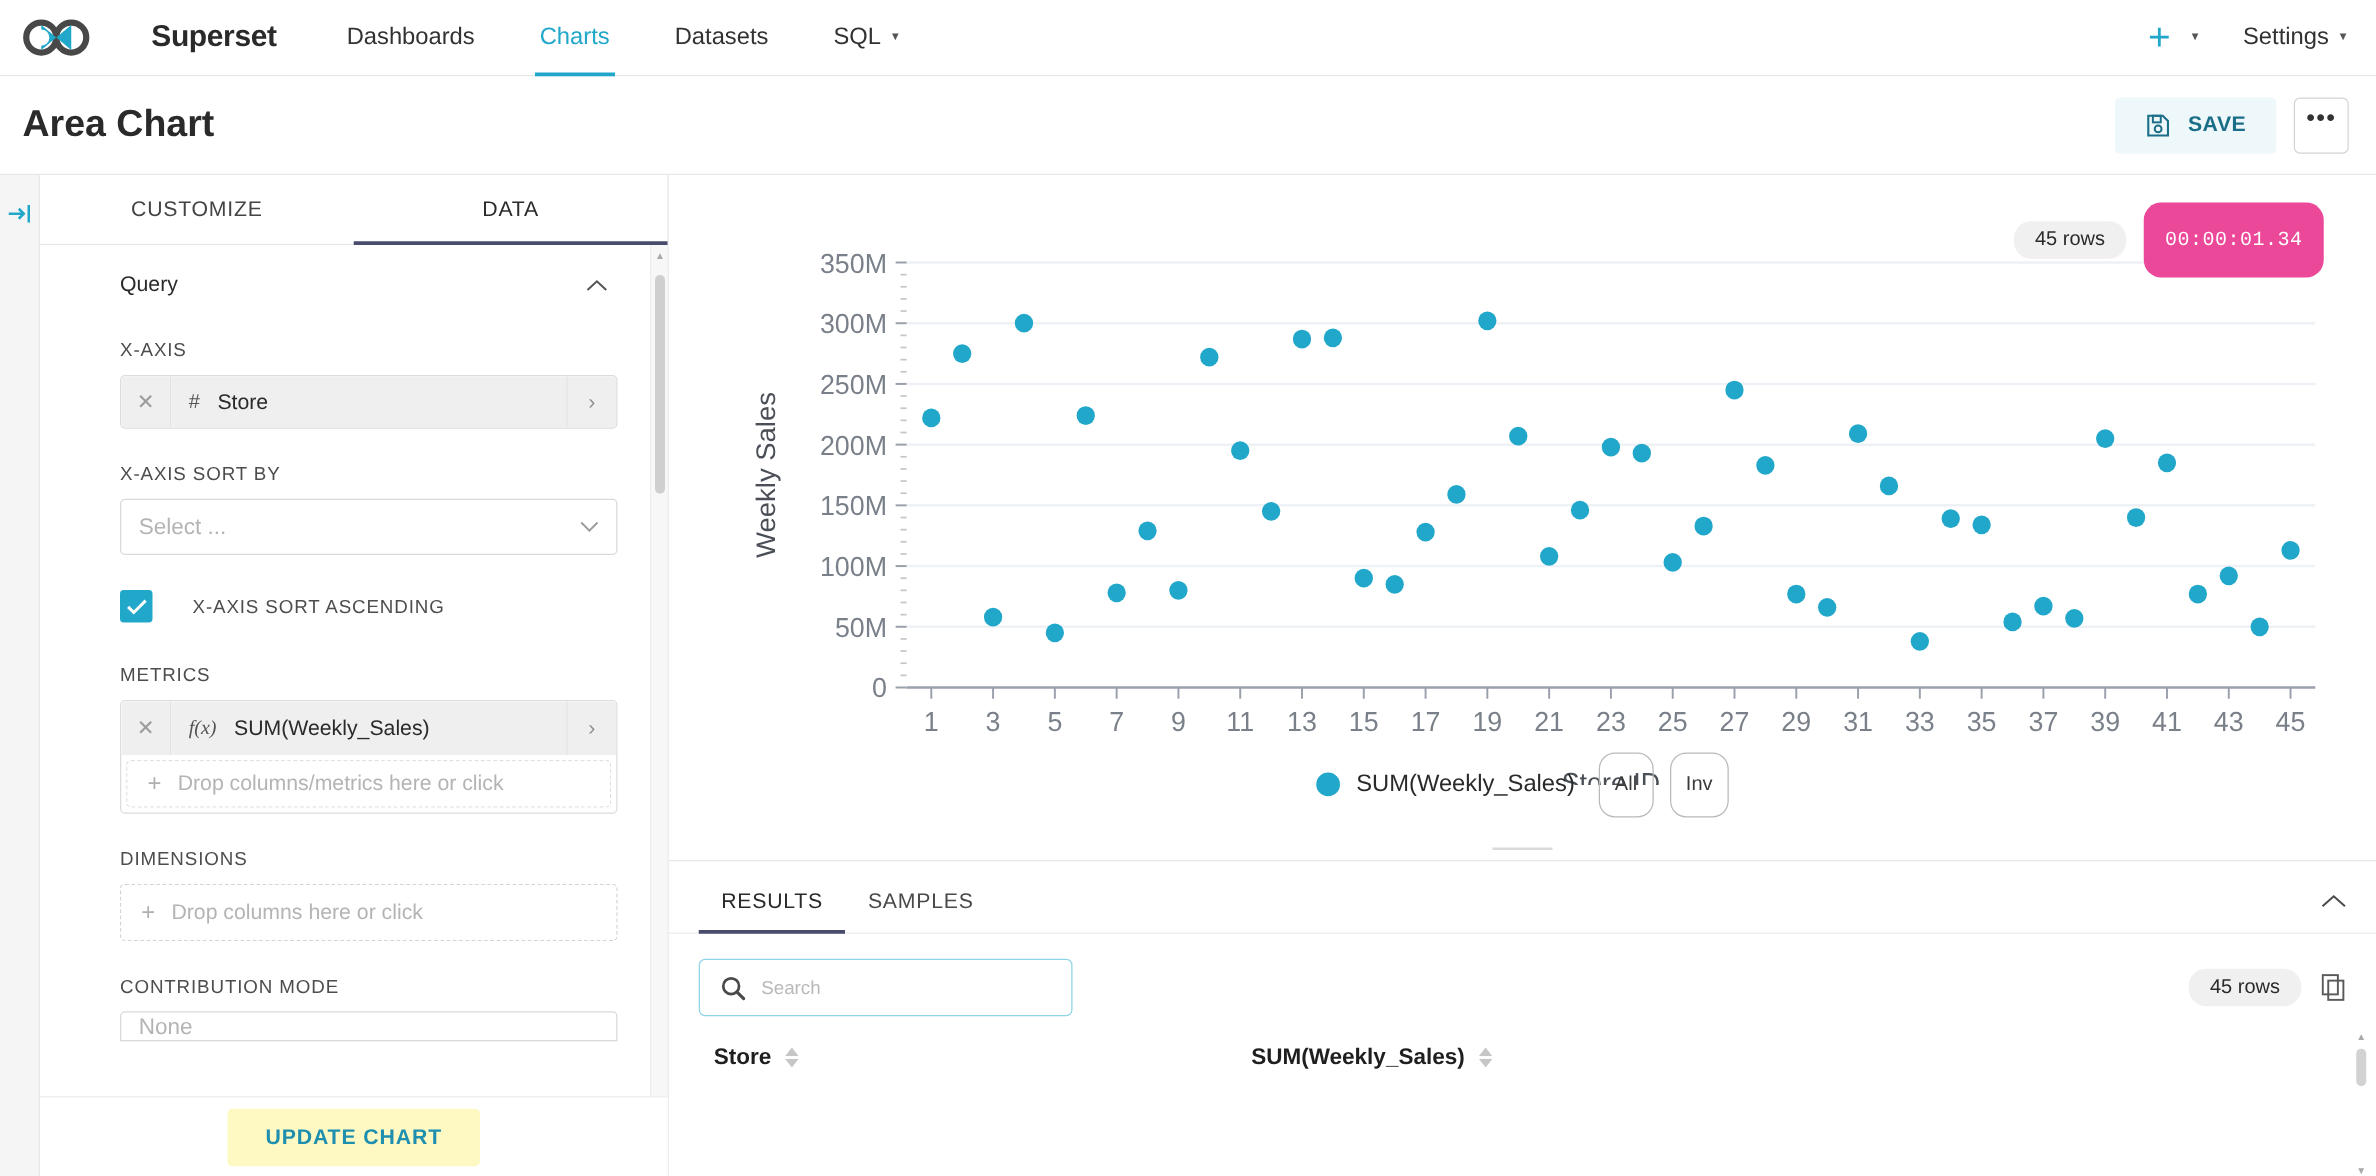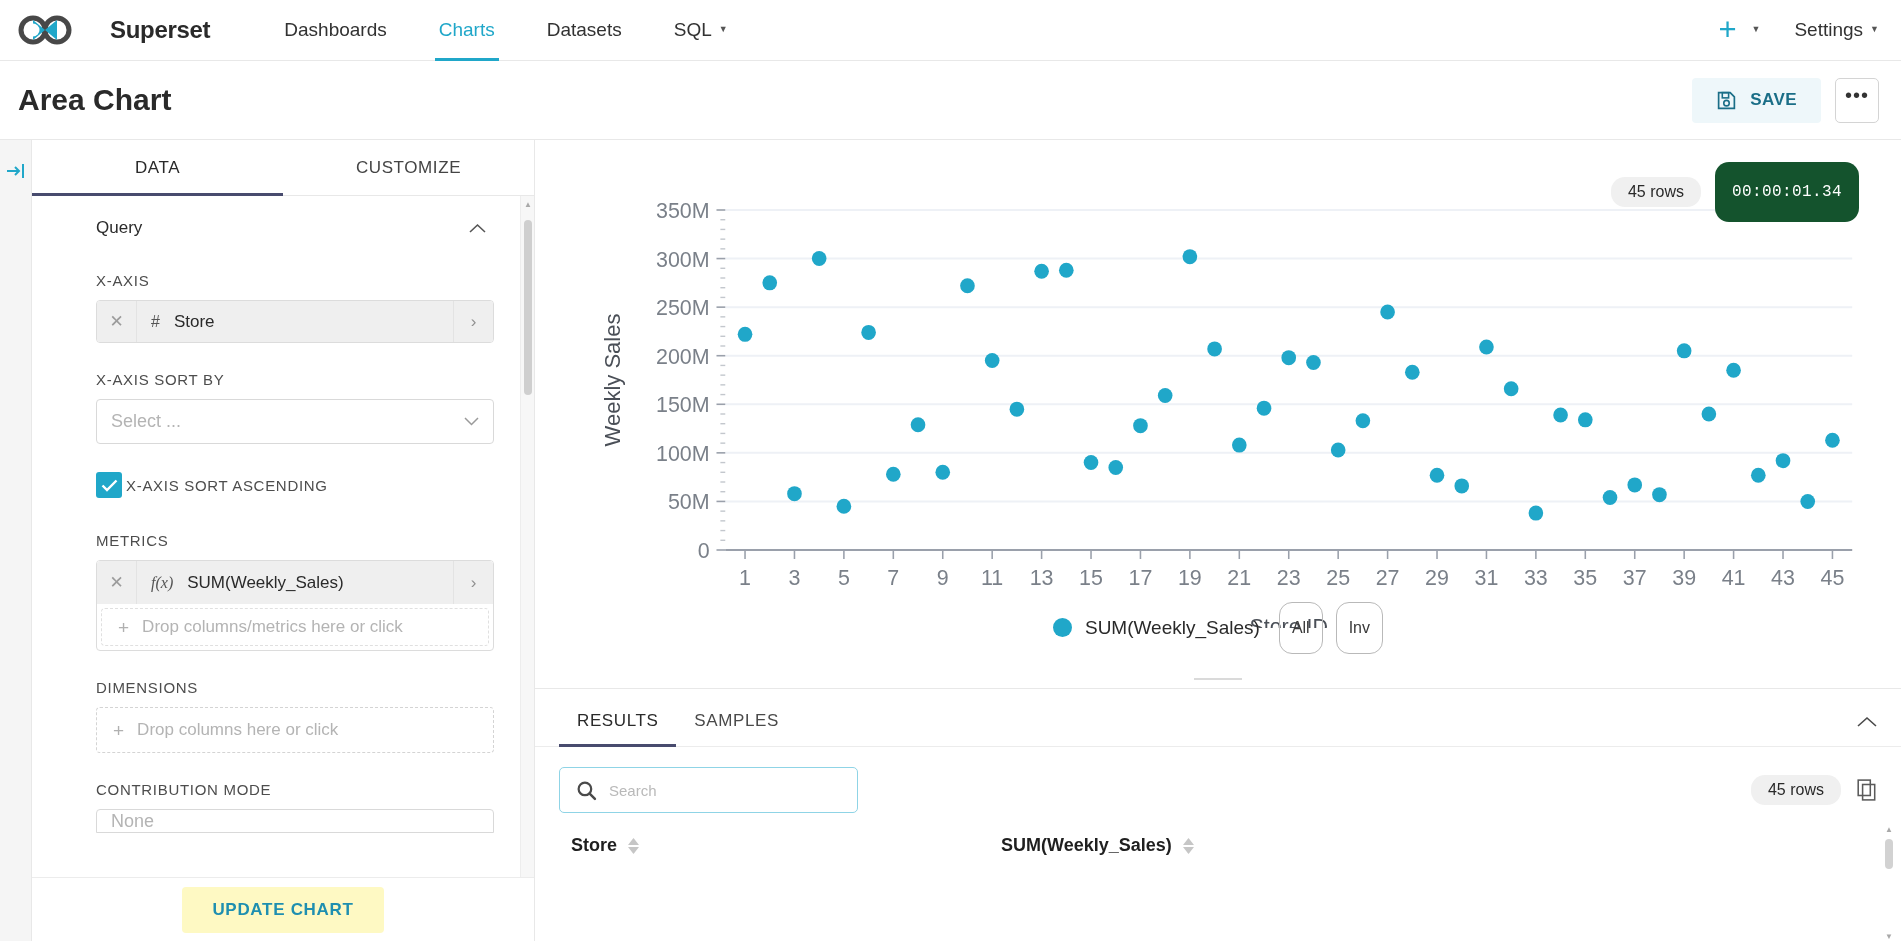--- a/index.html
+++ b/index.html
@@ -14,21 +14,21 @@
   
   .navbar {
     height: 61px;
     display: flex;
     align-items: center;
     border-bottom: 1px solid #e8e8e8;
     padding: 0 22px 0 18px;
     background: #fff;
     position: relative;
   }
-  .brand { display: flex; align-items: center; margin-right: 48px; }
+  .brand { display: flex; align-items: center; gap: 11px; margin-right: 30px; }
   .brand-logo { width: 92px; height: 34px; display:block; }
   .brand-name { font-size: 24px; font-weight: bold; color: #2a2a2a; letter-spacing: -0.3px; }
   .nav-links { display: flex; align-items: center; gap: 0px; height: 61px; }
   .nav-link {
     font-size: 19px; color: #323232; padding: 0 26px;
     height: 61px; display: flex; align-items: center; cursor: pointer;
     position: relative;
   }
   .nav-link.active { color: #20a7c9; }
   .nav-link.active::after {
@@ -144,21 +144,21 @@
     display: flex; align-items: center; gap: 13px; padding: 0 16px;
     background: #fff; cursor: pointer;
   }
   .dropzone-plus { color: #b0b0b0; font-size: 19px; line-height: 1; }
   .dropzone-text { font-size: 17px; color: #b4b4b4; }
 
   .metrics-group { border: 1px solid #dcdcdc; border-radius: 4px; overflow: hidden; }
   .metrics-group .pill-control { border: none; border-radius: 0; }
   .metrics-group .dropzone { border: 1px dashed #e0e0e0; margin: 4px; min-height: 38px; }
 
-  .checkbox-row { display: flex; align-items: center; gap: 4px; margin-bottom: 34px; }
+  .checkbox-row { display: flex; align-items: center; gap: 32px; margin-bottom: 34px; }
   .checkbox {
     width: 26px; height: 26px; border-radius: 3px; background: #20a7c9;
     display: flex; align-items: center; justify-content: center; cursor: pointer;
     flex: 0 0 26px;
   }
   .checkbox svg { display: block; }
   .checkbox-label { font-size: 15px; letter-spacing: 0.7px; color: #4d4d4d; text-transform: uppercase; }
 
   .partial-select {
     height: 24px; border: 1px solid #d9d9d9; border-top-left-radius:4px; border-top-right-radius:4px;
@@ -198,21 +198,21 @@
   .chart-panel { flex: 0 0 548px; position: relative; padding: 0; }
   .chart-badges {
     position: absolute; top: 22px; right: 42px;
     display: flex; align-items: center; gap: 14px; z-index: 5;
   }
   .rows-badge {
     background: #f0f0f0; color: #2a2a2a; border-radius: 14px;
     padding: 6px 17px; font-size: 16px;
   }
   .timer-badge {
-    background: #14532d; color: #fff; border-radius: 14px;
+    background: #ec4899; color: #fff; border-radius: 14px;
     padding: 21px 17px; font-size: 16px;
     font-family: "Liberation Mono", monospace; letter-spacing: 0.4px;
   }
 
   .plot-wrap { position: absolute; left: 0; top: 58px; right: 0; height: 430px; }
   .plot-svg { display: block; width: 100%; height: 100%; }
 
   .legend-row {
     position: absolute; bottom: 34px; left: 0; right: 0;
     display: flex; align-items: center; justify-content: center; gap: 13px;
@@ -353,25 +353,25 @@
   <div class="collapse-rail">
     <svg class="collapse-icon" width="20" height="18" viewBox="0 0 20 18">
       <path d="M1 9h12" stroke="#20a7c9" stroke-width="2" fill="none"></path>
       <path d="M9 5l4 4-4 4" stroke="#20a7c9" stroke-width="2" fill="none"></path>
       <path d="M17 2v14" stroke="#20a7c9" stroke-width="2" fill="none"></path>
     </svg>
   </div>
 
   <div class="control-panel">
     <div class="panel-tabs">
+      <div class="panel-tab">
+        <span>CUSTOMIZE</span>
+      </div>
       <div class="panel-tab active">
         <span>DATA</span>
-      </div>
-      <div class="panel-tab">
-        <span>CUSTOMIZE</span>
       </div>
     </div>
 
     <div class="panel-scroll">
       <div class="panel-inner">
 
         <div class="section-head">
           <span class="section-title">Query</span>
           <svg class="chevron-up" width="17" height="11" viewBox="0 0 17 11">
             <path d="M1 9L8.5 2L16 9" stroke="#555" stroke-width="1.6" fill="none"></path>

